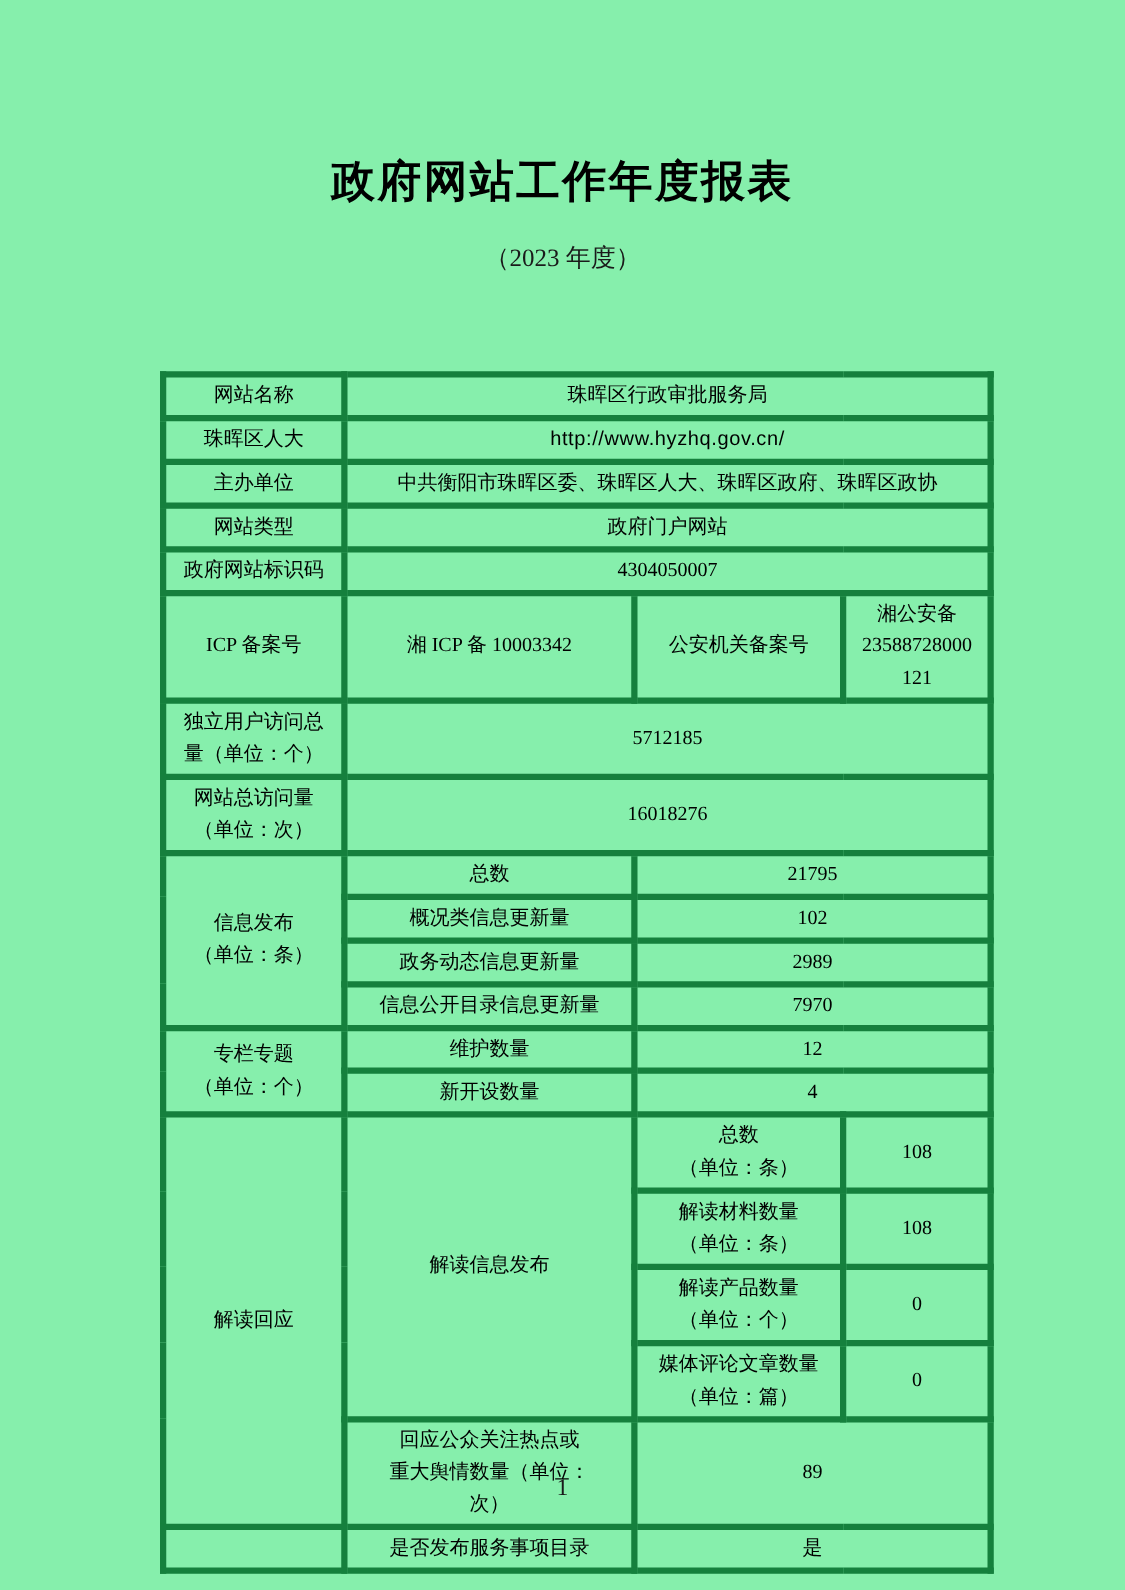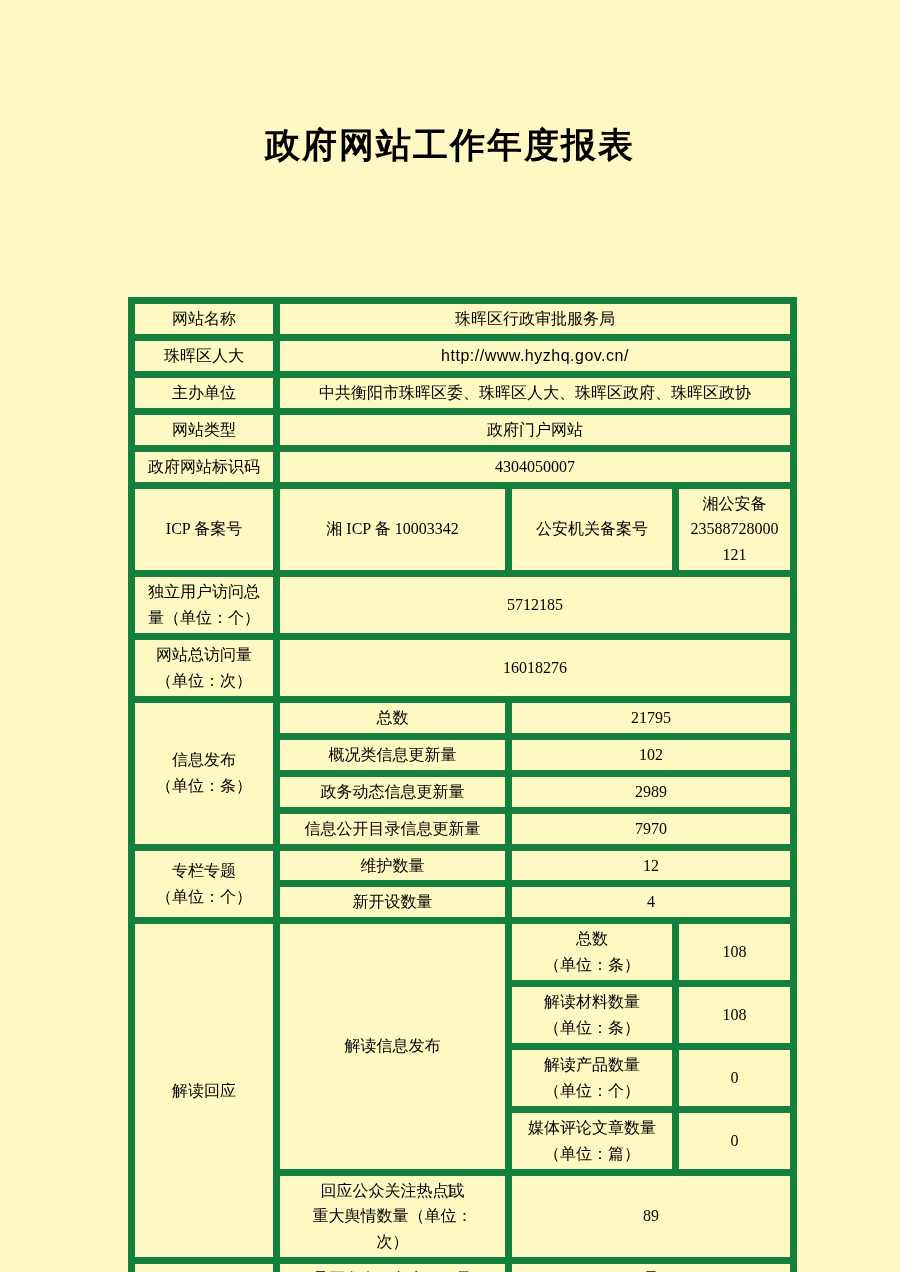--- a/index.html
+++ b/index.html
@@ -2,21 +2,21 @@
 <html><head>
 <meta charset="utf-8">
 <style>
   * { box-sizing: border-box; margin: 0; padding: 0; }
   html, body { background: #ffffff; }
   .page {
     position: relative;
     width: 900px;
     height: 1272px;
     margin: 0 auto;
-    background: #fef9c3;
+    background: #86efac;
     color: #000000;
     font-family: "Liberation Serif", serif;
     overflow: hidden;
   }
   .doc-title {
     position: absolute;
     top: 122px;
     left: 0;
     width: 100%;
     text-align: center;
@@ -48,21 +48,21 @@
     top: 297px;
     left: 128px;
   }
   table.report {
     border-collapse: collapse;
     table-layout: fixed;
     width: 662px;
     border: 2px solid #000000;
   }
   table.report td {
-    border: 7px solid #15803d;
+    border: 5px solid #15803d;
     text-align: center;
     vertical-align: middle;
     font-size: 16px;
     line-height: 1.62;
     padding: 2px 4px;
     overflow: hidden;
   }
   td.ml { white-space: pre-line; }
   td.url-cell { font-family: Liberation Sans, sans-serif; font-size: 15px; letter-spacing: 0.5px; }
   td.num { font-family: "Liberation Serif", serif; }
@@ -82,20 +82,21 @@
     font-size: 19px;
     color: #1a1a1a;
   }
 </style>
 </head>
 <body>
 
 <div class="page">
 
   <div class="doc-title">政府网站工作年度报表</div>
+  <div class="doc-subtitle">（2023 年度）</div>
 
   <div class="report-table-wrap">
     <table class="report">
       <colgroup>
         <col style="width:145px">
         <col style="width:232px">
         <col style="width:167px">
         <col style="width:118px">
       </colgroup>
 

